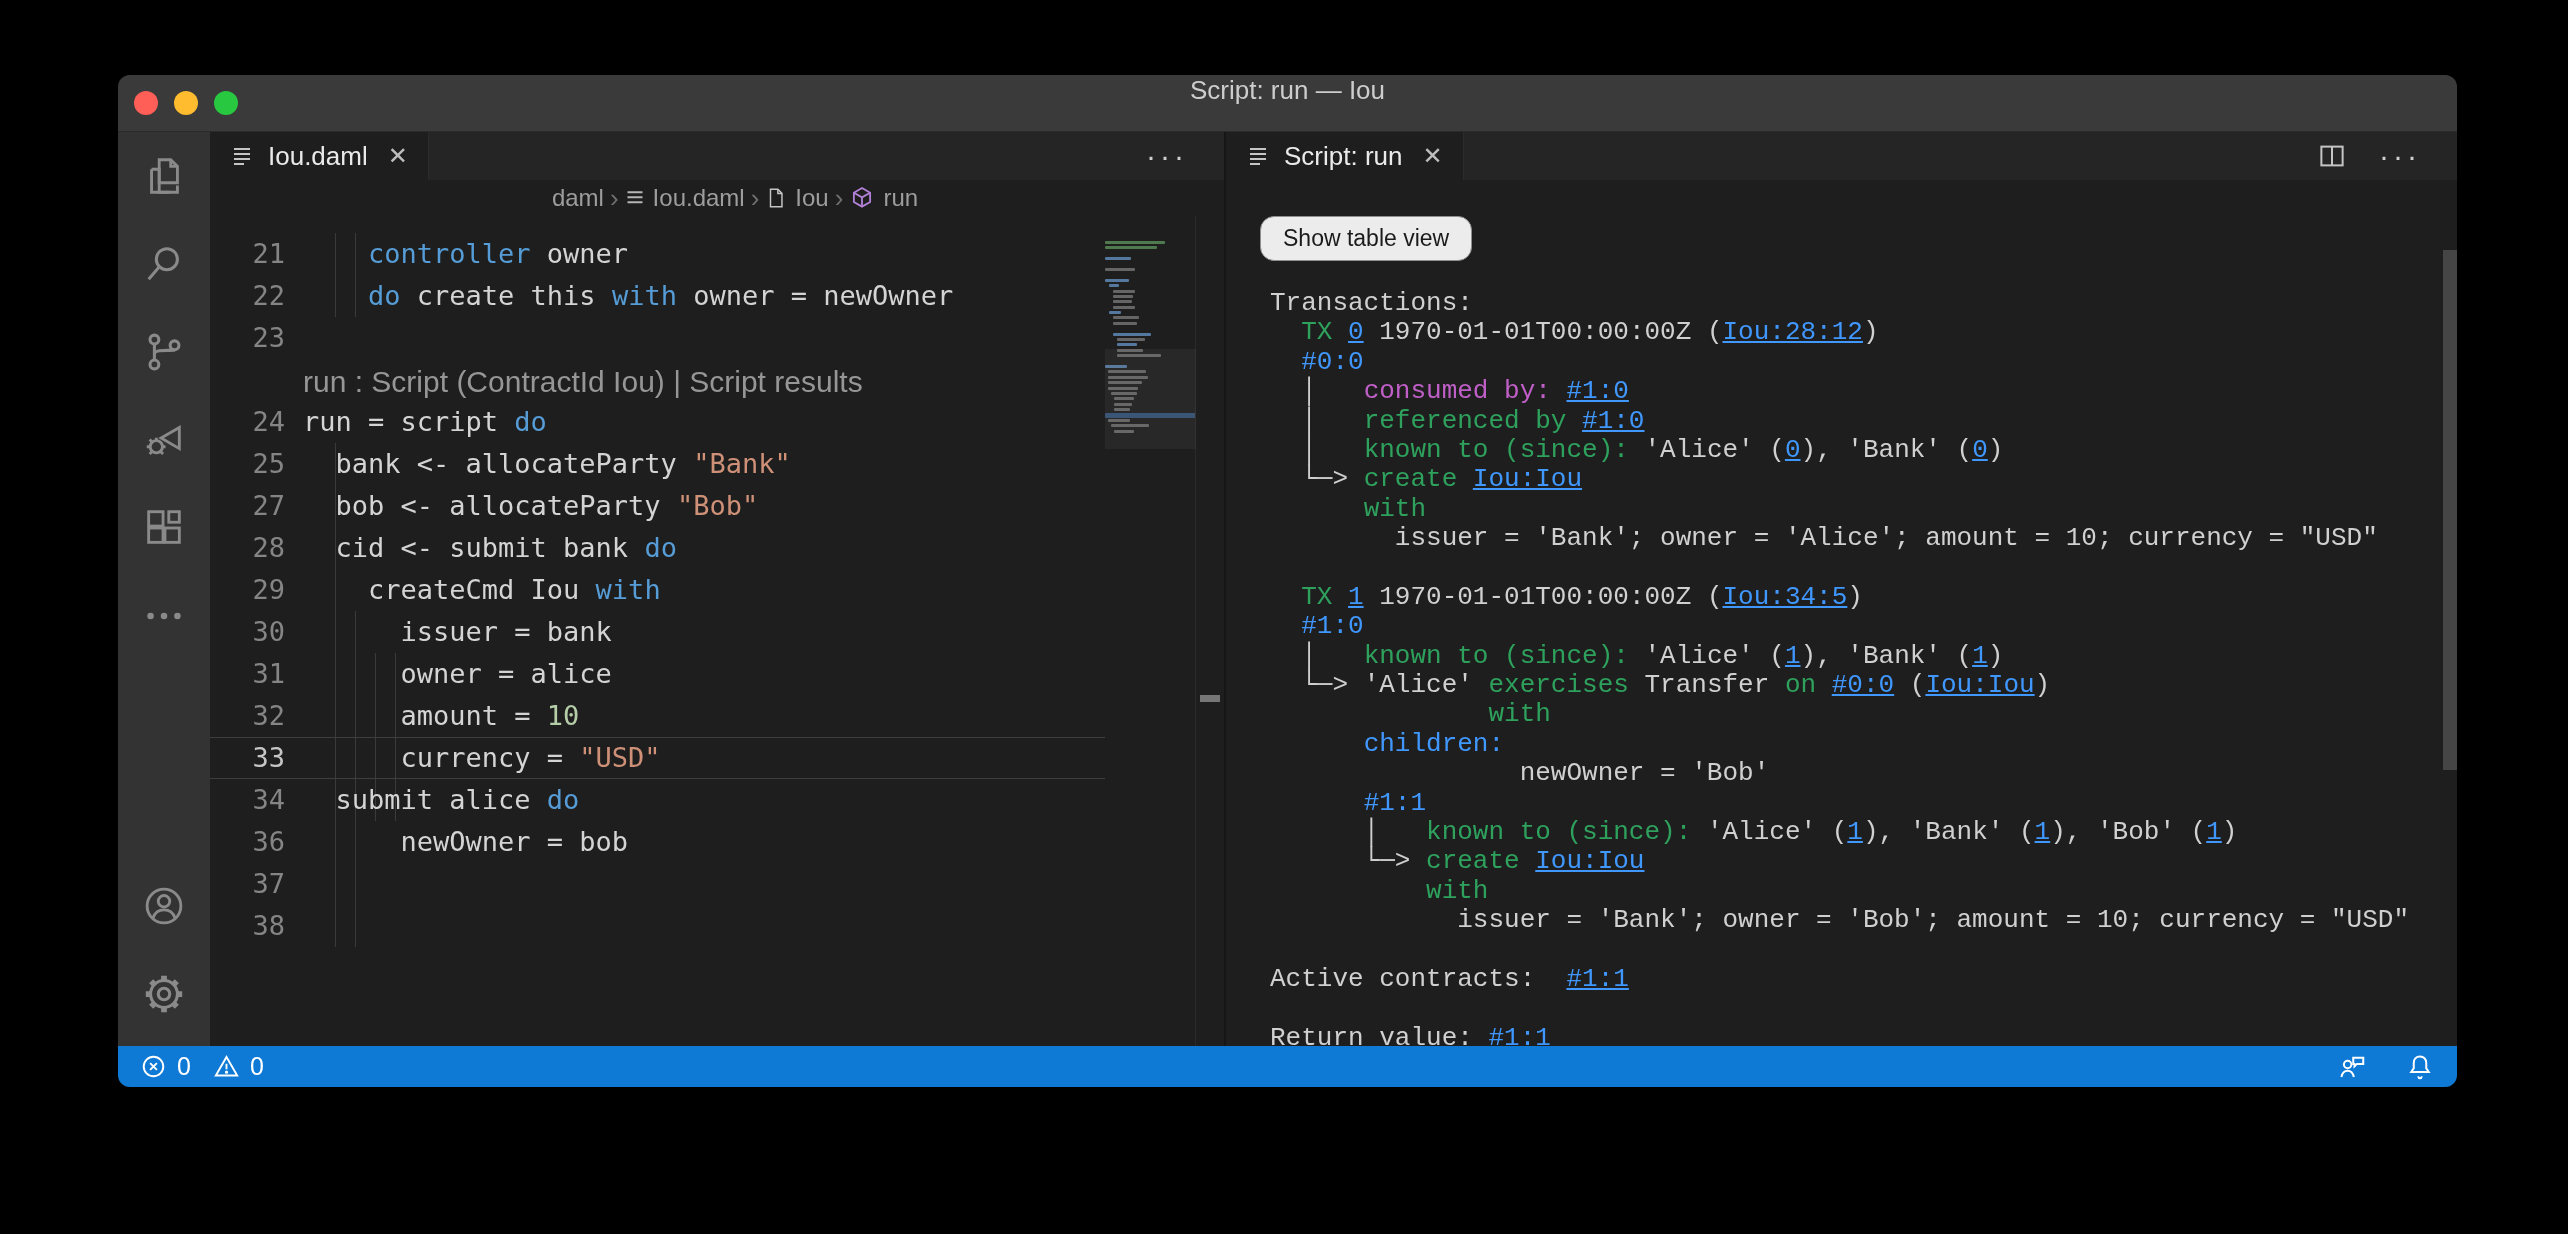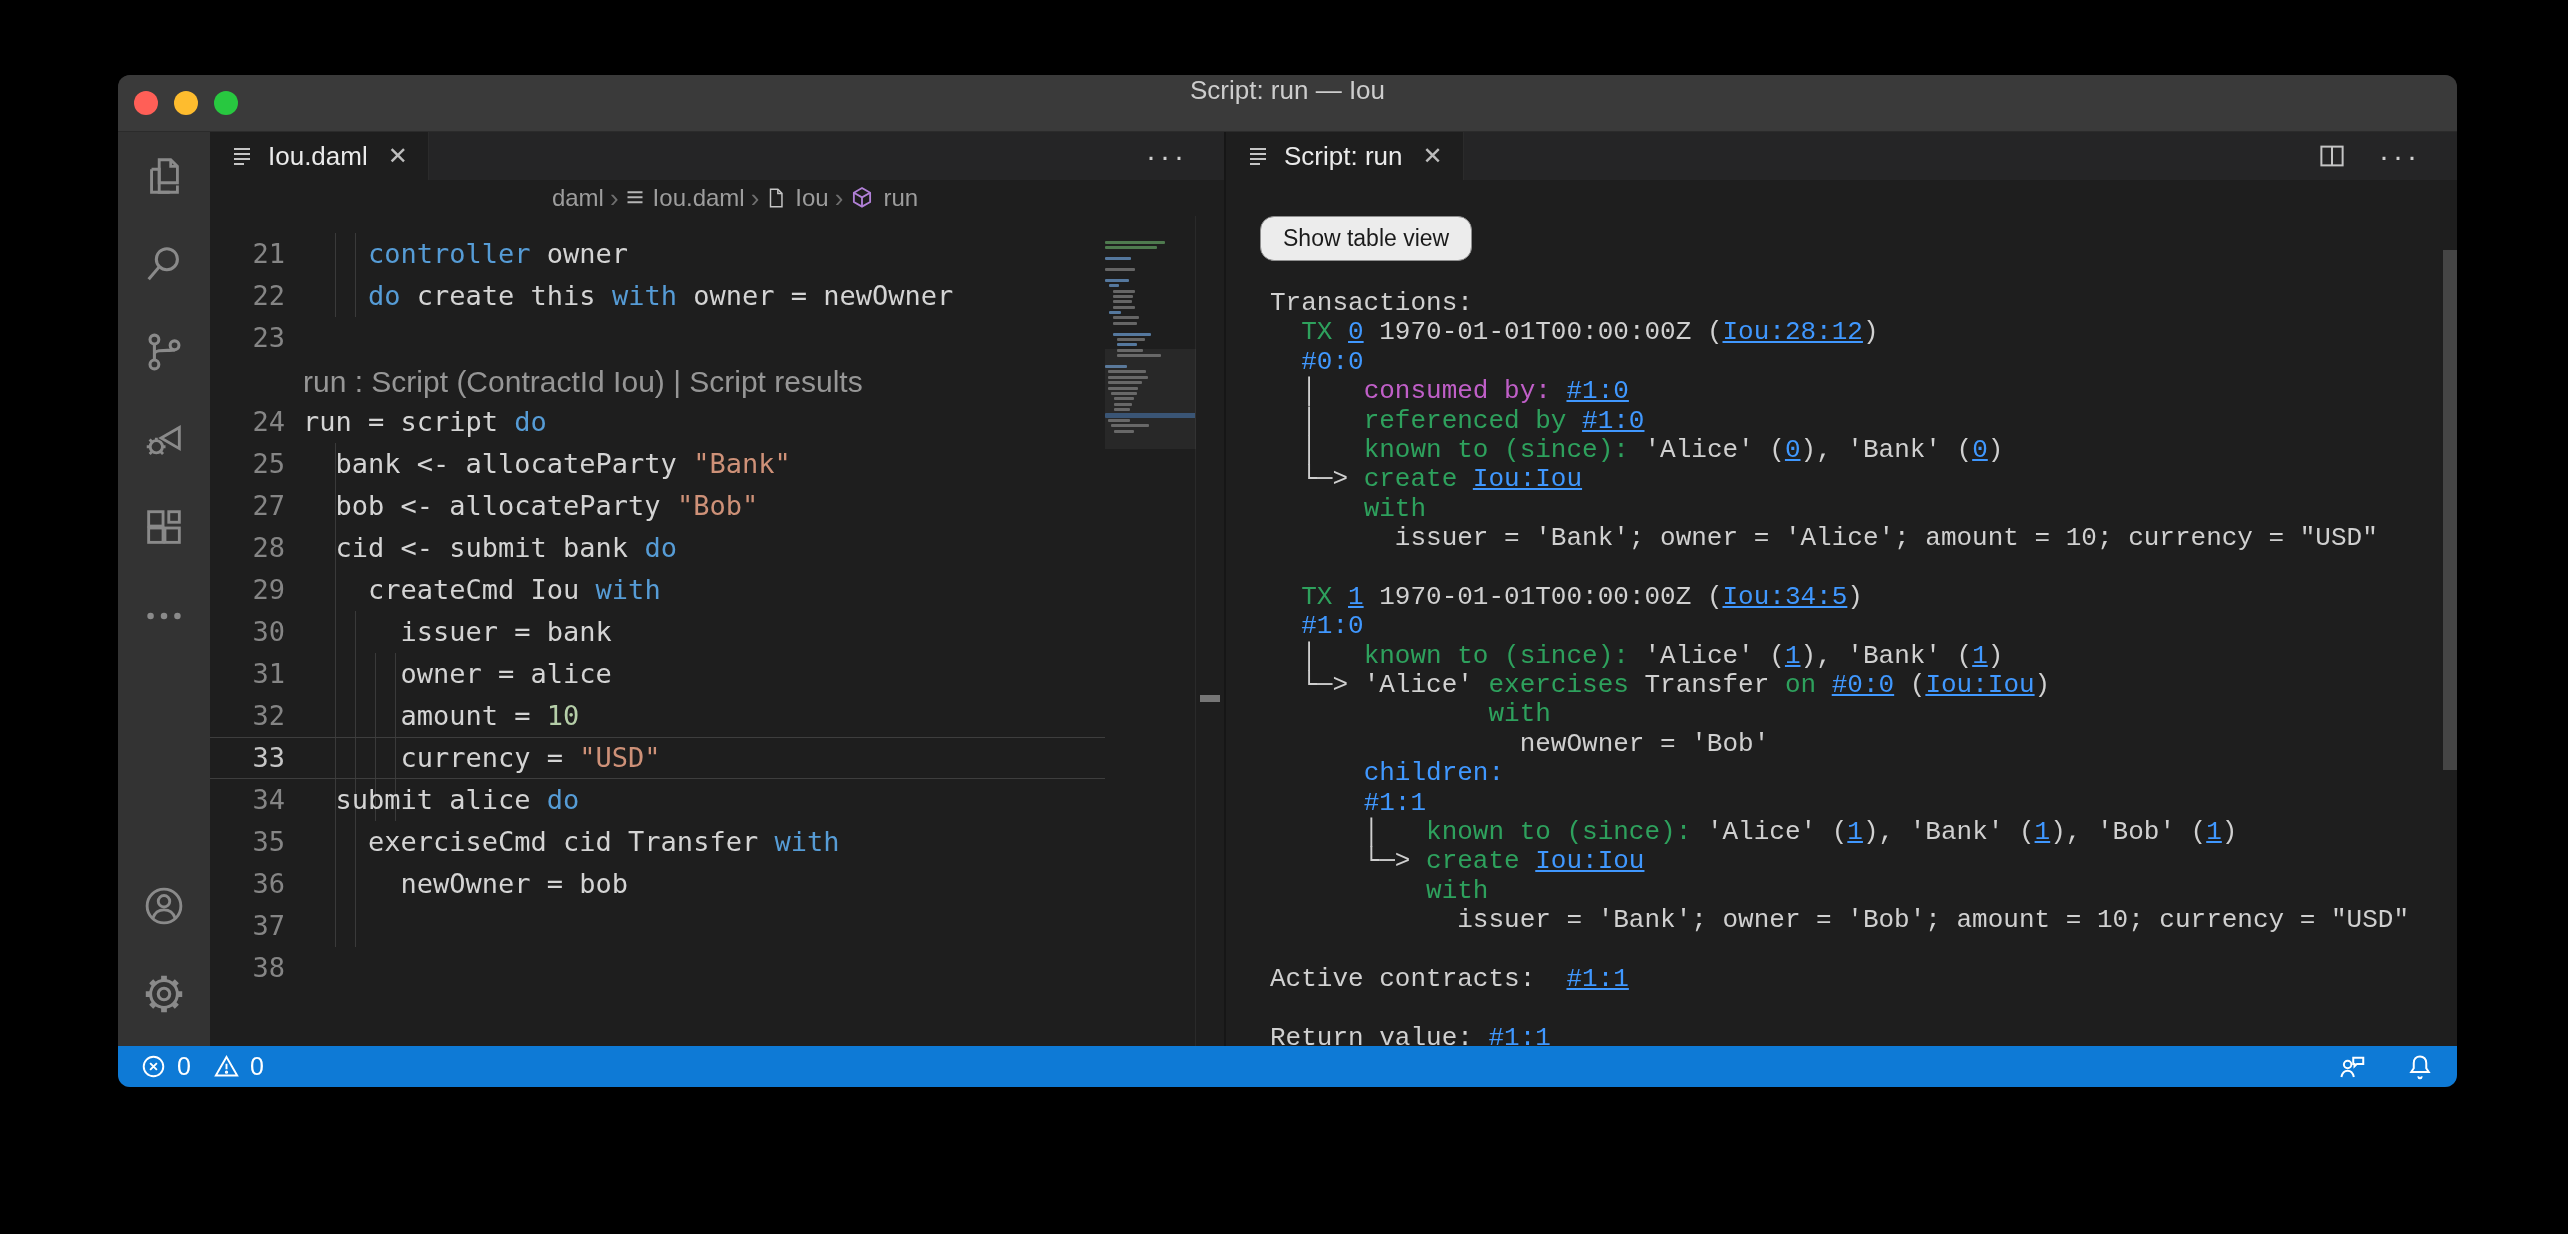--- a/index.html
+++ b/index.html
@@ -207,21 +207,20 @@
             <div class="crow"><span class="ln">24</span><span class="ctxt"><span class="tp">run = script </span><span class="tk">do</span></span></div>
             <div class="crow"><span class="ln">25</span><span class="ctxt"><span class="tp">  bank &lt;- allocateParty </span><span class="ts">"Bank"</span></span></div>
             <div class="crow"><span class="ln">27</span><span class="ctxt"><span class="tp">  bob &lt;- allocateParty </span><span class="ts">"Bob"</span></span></div>
             <div class="crow"><span class="ln">28</span><span class="ctxt"><span class="tp">  cid &lt;- submit bank </span><span class="tk">do</span></span></div>
             <div class="crow"><span class="ln">29</span><span class="ctxt"><span class="tp">    createCmd Iou </span><span class="tk">with</span></span></div>
             <div class="crow"><span class="ln">30</span><span class="ctxt"><span class="tp">      issuer = bank</span></span></div>
             <div class="crow"><span class="ln">31</span><span class="ctxt"><span class="tp">      owner = alice</span></span></div>
             <div class="crow"><span class="ln">32</span><span class="ctxt"><span class="tp">      amount = </span><span class="tn">10</span></span></div>
             <div class="crow cur"><span class="ln">33</span><span class="ctxt"><span class="tp">      currency = </span><span class="ts">"USD"</span></span></div>
             <div class="crow"><span class="ln">34</span><span class="ctxt"><span class="tp">  submit alice </span><span class="tk">do</span></span></div>
-            <div class="crow"><span class="ln">35</span><span class="ctxt"><span class="tp">    exerciseCmd cid Transfer </span><span class="tk">with</span></span></div>
             <div class="crow"><span class="ln">36</span><span class="ctxt"><span class="tp">      newOwner = bob</span></span></div>
             <div class="crow"><span class="ln">37</span><span class="ctxt"></span></div>
             <div class="crow"><span class="ln">38</span><span class="ctxt"></span></div>
           </div>
 
         <div class="minimap">
             <div class="mrow">
               <div style="position: absolute; top: 0px; height: 3px; border-radius: 1px; left: 0px; width: 60px; background: rgb(78, 122, 78);"></div>
             </div>
             <div class="mrow">
@@ -357,22 +356,22 @@
             <div class="txline"><span class="tt">  │   </span><span class="tg">known to (since): </span><span class="tp2">'Alice' (</span><span class="tl">0</span><span class="tp2">), 'Bank' (</span><span class="tl">0</span><span class="tp2">)</span></div>
             <div class="txline"><span class="tt">  └─&gt; </span><span class="tg">create </span><span class="tl">Iou:Iou</span></div>
             <div class="txline"><span class="tp2">      </span><span class="tg">with</span></div>
             <div class="txline"><span class="tp2">        issuer = 'Bank'; owner = 'Alice'; amount = 10; currency = "USD"</span></div>
             <div class="txline">&nbsp;</div>
             <div class="txline"><span class="tp2">  </span><span class="tg">TX </span><span class="tl">1</span><span class="tp2"> 1970-01-01T00:00:00Z (</span><span class="tl">Iou:34:5</span><span class="tp2">)</span></div>
             <div class="txline"><span class="tp2">  </span><span class="tb">#1:0</span></div>
             <div class="txline"><span class="tt">  │   </span><span class="tg">known to (since): </span><span class="tp2">'Alice' (</span><span class="tl">1</span><span class="tp2">), 'Bank' (</span><span class="tl">1</span><span class="tp2">)</span></div>
             <div class="txline"><span class="tt">  └─&gt; </span><span class="tp2">'Alice' </span><span class="tg">exercises </span><span class="tp2">Transfer </span><span class="tg">on </span><span class="tl">#0:0</span><span class="tp2"> (</span><span class="tl">Iou:Iou</span><span class="tp2">)</span></div>
             <div class="txline"><span class="tp2">              </span><span class="tg">with</span></div>
+            <div class="txline"><span class="tp2">      </span><span class="tb">children:</span></div>
             <div class="txline"><span class="tp2">                newOwner = 'Bob'</span></div>
-            <div class="txline"><span class="tp2">      </span><span class="tb">children:</span></div>
             <div class="txline"><span class="tp2">      </span><span class="tb">#1:1</span></div>
             <div class="txline"><span class="tt">      │   </span><span class="tg">known to (since): </span><span class="tp2">'Alice' (</span><span class="tl">1</span><span class="tp2">), 'Bank' (</span><span class="tl">1</span><span class="tp2">), 'Bob' (</span><span class="tl">1</span><span class="tp2">)</span></div>
             <div class="txline"><span class="tt">      └─&gt; </span><span class="tg">create </span><span class="tl">Iou:Iou</span></div>
             <div class="txline"><span class="tp2">          </span><span class="tg">with</span></div>
             <div class="txline"><span class="tp2">            issuer = 'Bank'; owner = 'Bob'; amount = 10; currency = "USD"</span></div>
             <div class="txline">&nbsp;</div>
             <div class="txline"><span class="tp2">Active contracts:  </span><span class="tl">#1:1</span></div>
             <div class="txline">&nbsp;</div>
             <div class="txline"><span class="tp2">Return value: </span><span class="tl">#1:1</span></div>
           </div>

